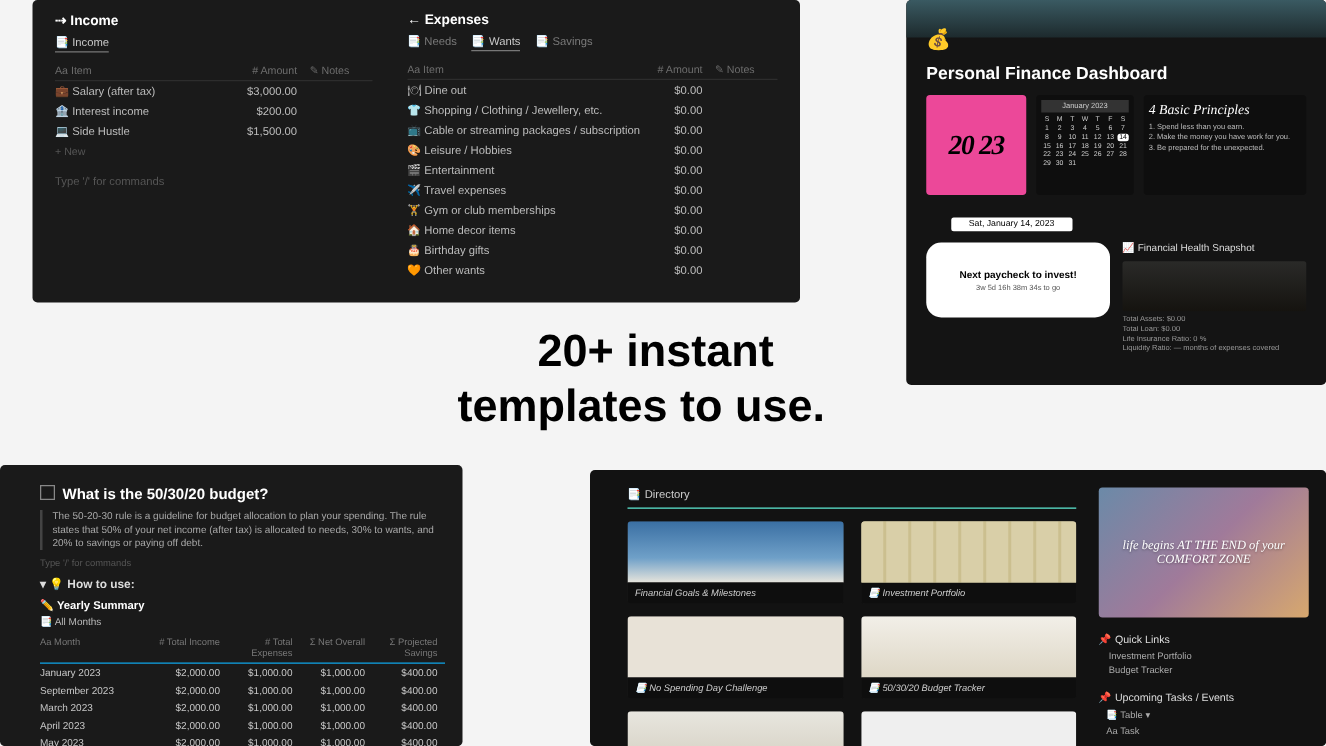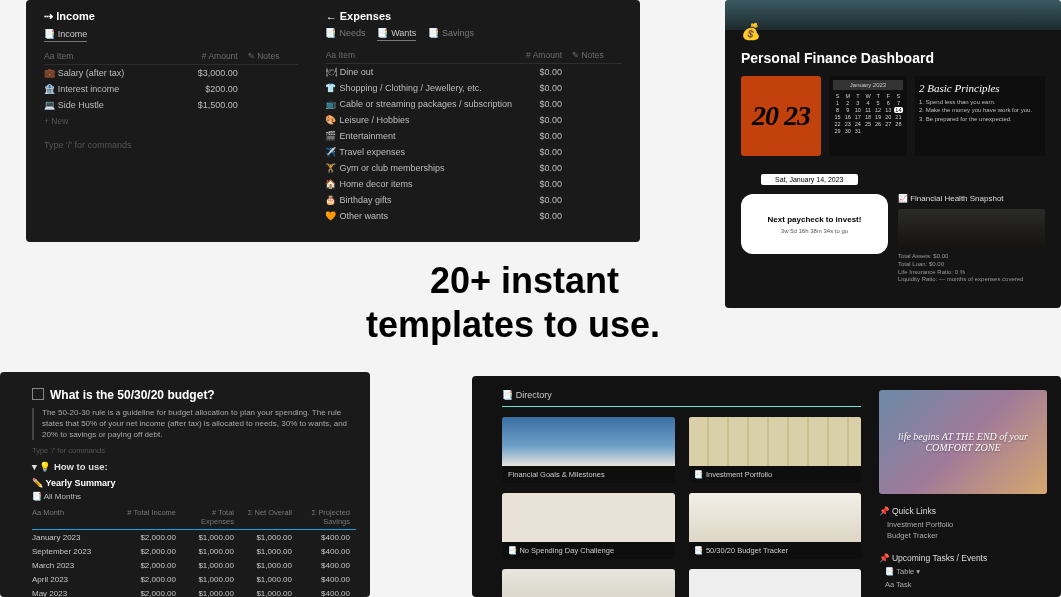--- a/index.html
+++ b/index.html
@@ -23,21 +23,21 @@
   .pa .new { color:#555; font-size:8.5px; margin-top:3px;}
   .pa .prompt { color:#555; font-size:9px; margin-top:14px;}
 
   
   .pb { right:0; top:0; width:336px; height:308px; background:#141414; }
   .pb .hero { height:30px; background:linear-gradient(180deg,#3a5a62,#1d2a2d); }
   .pb .bag { position:absolute; top:22px; left:16px; font-size:16px; }
   .pb h2 { color:#fff; font-size:14px; font-weight:700; margin:20px 0 10px 16px; }
   .pb .toprow { display:flex; gap:8px; padding:0 16px; }
   .pb .widget { background:#0e0e0e; border-radius:3px; }
-  .pb .yearw { width:80px; height:80px; background:#c2410c; display:flex; align-items:center; justify-content:center; font-family:serif; font-style:italic; font-weight:700; font-size:28px; color:#000; line-height:.9; text-align:center; letter-spacing:-1px;}
+  .pb .yearw { width:80px; height:80px; background:#ec4899; display:flex; align-items:center; justify-content:center; font-family:serif; font-style:italic; font-weight:700; font-size:22px; color:#000; line-height:.9; text-align:center; letter-spacing:-1px;}
   .pb .calw { width:78px; height:80px; padding:4px; font-size:6px; color:#ccc; }
   .pb .calw .mon { background:#333; font-size:6px; text-align:center; padding:2px 0; margin-bottom:3px;}
   .pb .calw .grid { display:grid; grid-template-columns:repeat(7,1fr); gap:1px; font-size:5.5px; text-align:center;}
   .pb .calw .grid span.d { background:#fff; color:#000; border-radius:2px;}
   .pb .princ { flex:1; height:80px; padding:6px 4px; }
   .pb .princ .t { font-family:cursive; font-style:italic; color:#fff; font-size:11px; margin-bottom:4px;}
   .pb .princ .li { font-size:6px; color:#bdbdbd; line-height:1.4; white-space:nowrap; overflow:hidden; text-overflow:ellipsis;}
   .pb .datebar { margin:12px 16px 8px 16px; }
   .pb .datebar span { background:#fff; color:#000; font-size:7px; padding:2px 14px; border-radius:2px; display:inline-block; margin-left:20px;}
   .pb .row2 { display:flex; gap:10px; padding:0 16px; }
@@ -66,21 +66,21 @@
   .pc .yc1{flex:1.3;} .pc .yc2,.pc .yc3,.pc .yc4,.pc .yc5{width:58px; text-align:right; padding-right:6px;}
   .pc .tabs2 { font-size:8px; color:#bbb; margin-bottom:4px;}
 
   
   .pd { left:472px; top:376px; width:589px; height:221px; background:#121212; padding:14px 14px 0 30px; display:flex; gap:18px;}
   .pd .main { flex:1; }
   .pd .sec { font-size:9px; color:#ccc; border-bottom:1px solid #5eead4; padding-bottom:6px; margin-bottom:10px;}
   .pd .grid { display:grid; grid-template-columns:1fr 1fr; gap:10px 14px; }
   .pd .card { height:66px; background:#1c1c1c; border-radius:3px; overflow:hidden; display:flex; flex-direction:column;}
   .pd .card .img { flex:1; }
-  .pd .card .cap { font-size:7.5px; color:#ccc; padding:4px 6px; background:#0e0e0e;}
+  .pd .card .cap { font-size:7.5px; color:#ccc; padding:4px 6px; background:#0e0e0e;font-style:italic;}
   .pd .side { width:168px; display:flex; flex-direction:column; gap:8px;}
   .pd .quote { height:104px; border-radius:3px; background:linear-gradient(135deg,#6b8aa8 0%,#a07a9a 50%,#d7a86e 100%); display:flex; align-items:center; justify-content:center; text-align:center; color:#fff; font-family:cursive; font-style:italic; font-size:10px; line-height:1.15; padding:0 14px; text-shadow:0 1px 2px rgba(0,0,0,.4);}
   .pd .ql { font-size:8.5px; color:#ddd; }
   .pd .ql .h { margin:4px 0 4px 0;}
   .pd .ql .li { font-size:7.5px; color:#aaa; margin-left:8px; line-height:1.4;}
   .pd .up { font-size:8.5px; color:#ddd; margin-top:4px;}
   .pd .up .tab { font-size:7.5px; color:#aaa; margin:4px 0 2px 6px;}
 
   
   .img-sky{background:linear-gradient(180deg,#3a6fa3 0%,#6fa0c8 60%,#e6e4dc 100%);}
@@ -239,21 +239,21 @@
           <span class="">25</span>
           <span class="">26</span>
           <span class="">27</span>
           <span class="">28</span>
           <span class="">29</span>
           <span class="">30</span>
           <span class="">31</span>
         </div>
     </div>
     <div class="widget princ">
-      <div class="t">2 Basic Principles</div>
+      <div class="t">4 Basic Principles</div>
       <div id="princ-list">
           <div class="li">1. Spend less than you earn.</div>
           <div class="li">2. Make the money you have work for you.</div>
           <div class="li">3. Be prepared for the unexpected.</div>
         </div>
     </div>
   </div>
   <div class="datebar"><span>Sat, January 14, 2023</span></div>
   <div class="row2">
     <div class="invest">

